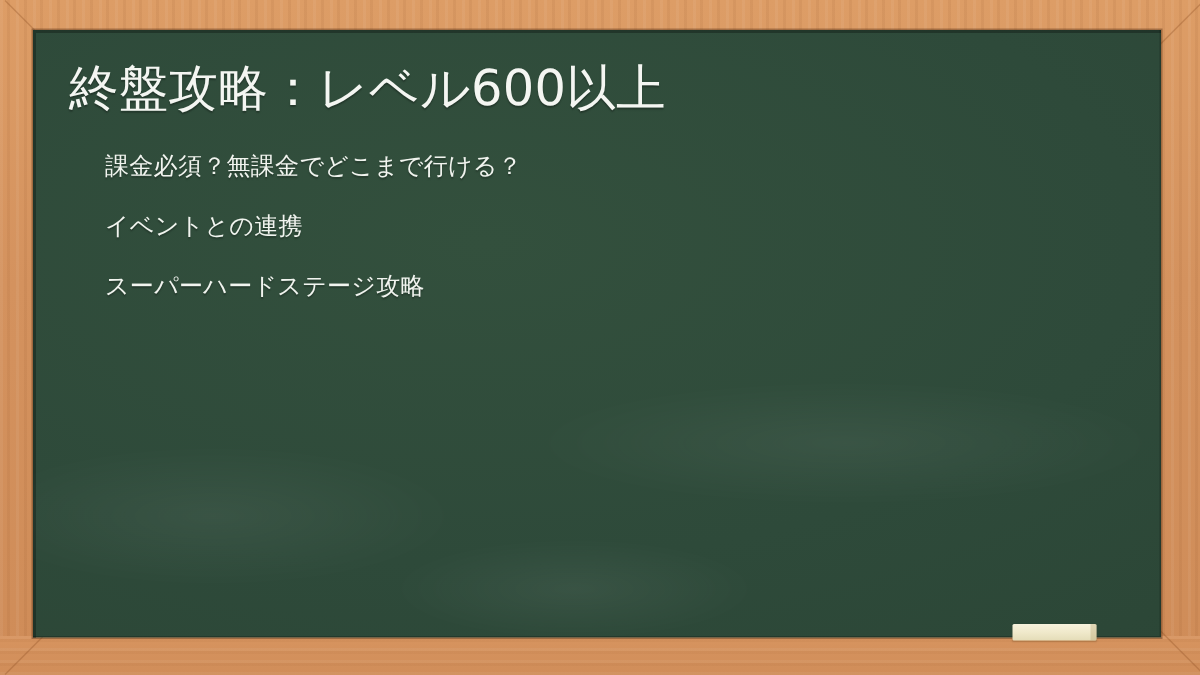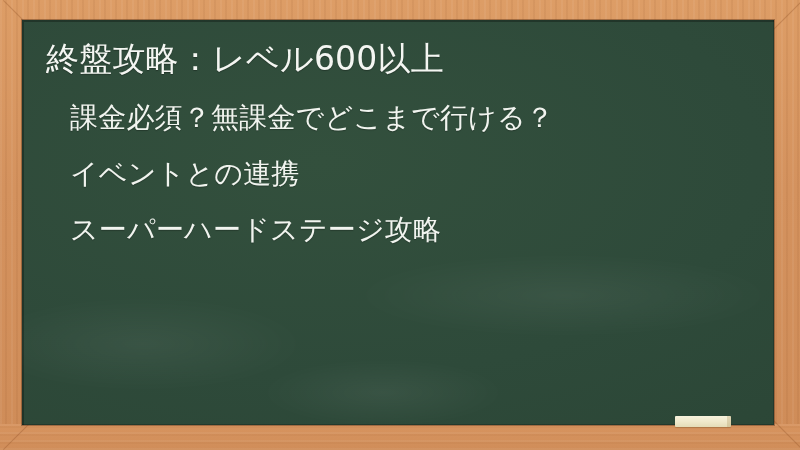--- a/index.html
+++ b/index.html
@@ -127,21 +127,21 @@
     text-shadow: 0 1px 1px rgba(0,0,0,0.28);
   }
 
   .bullets {
     list-style: none;
     margin: 0;
     padding: 20px 0 0 38px;
   }
   .bullets li {
     color: #f1f4ef;
-    font-size: 28px;
+    font-size: 16px;
     line-height: 1.32;
     letter-spacing: 0.2px;
     margin: 0 0 19px 0;
     white-space: nowrap;
     text-shadow: 0 1px 1px rgba(0,0,0,0.25);
   }
   .bullets li:last-child { margin-bottom: 0; }
 
   
   .chalk {

